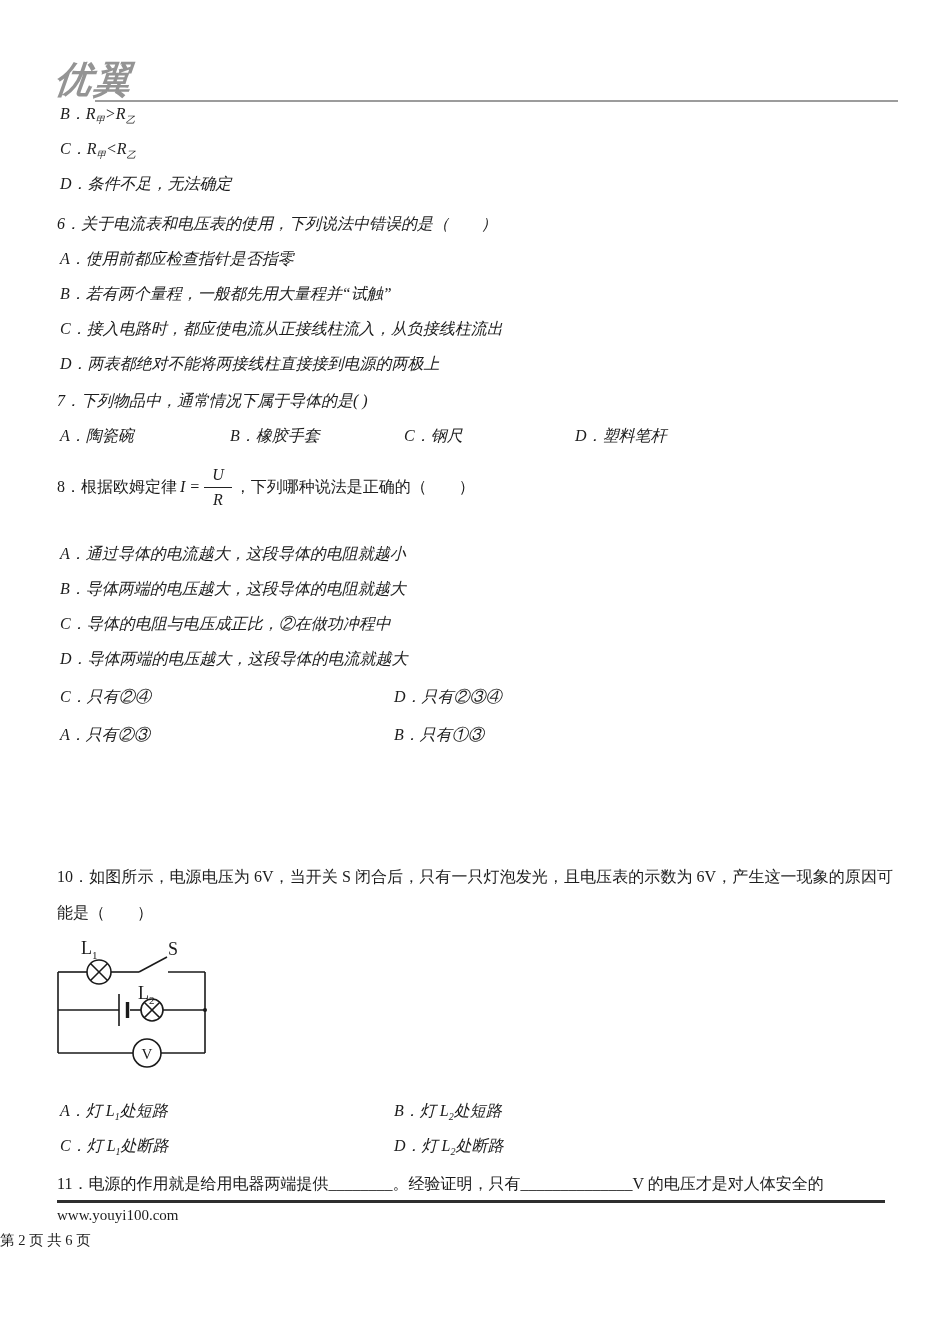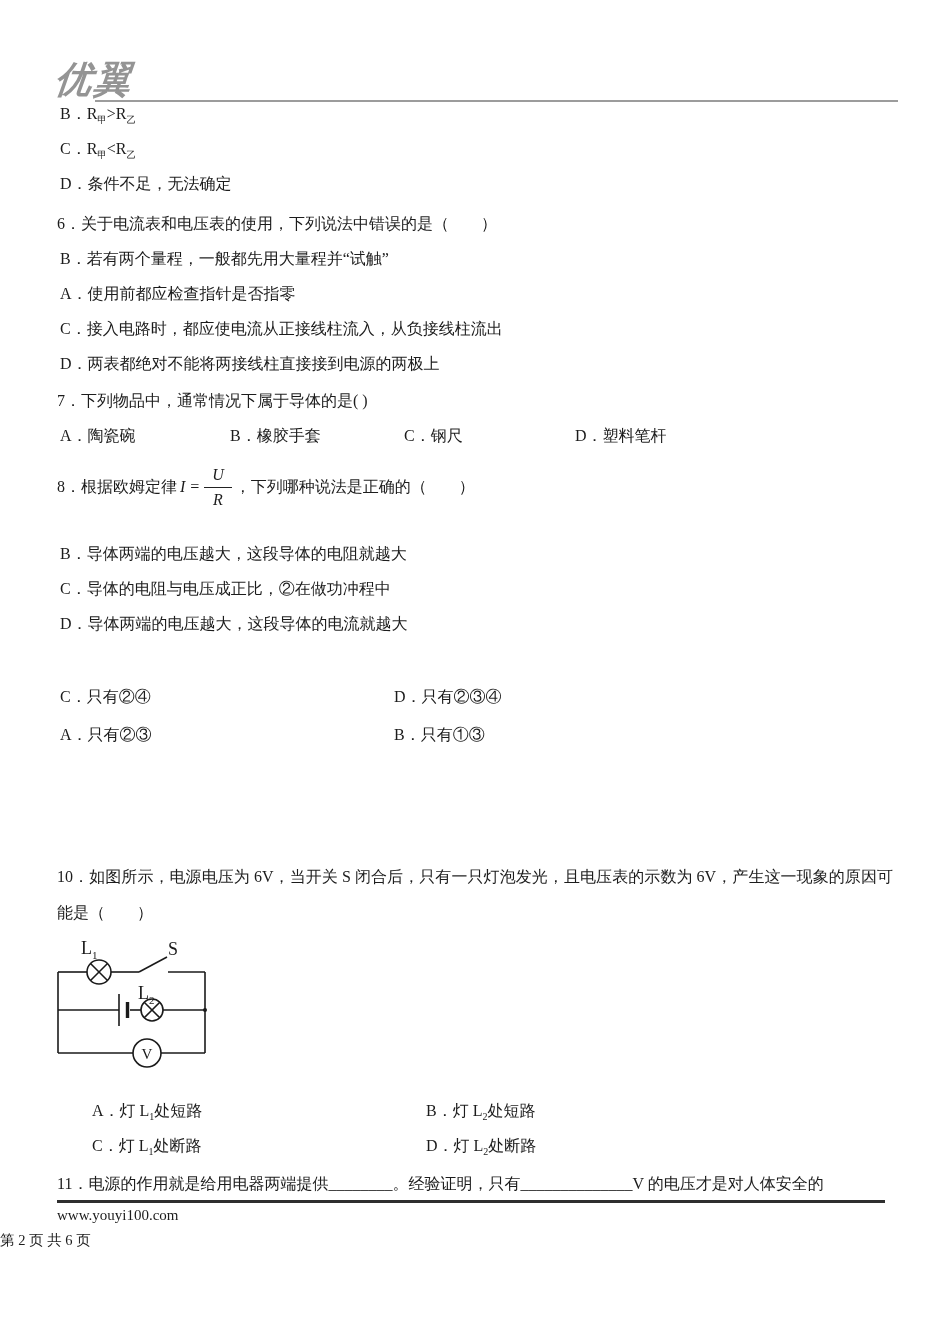--- a/index.html
+++ b/index.html
@@ -6,21 +6,21 @@
   #page{
     position:relative;
     width:950px;height:1344px;
     background:#ffffff;
     font-family:"Liberation Serif","DejaVu Serif",serif;
     color:#1c1c1c;
     font-size:16px;
     overflow:hidden;
   }
   .abs{position:absolute;}
-  .line{line-height:35px;white-space:nowrap;}
+  .line{line-height:35px;white-space:nowrap;font-style:italic;}
   .opt{padding-left:3px;}
   .stem{padding-left:0;}
   .para{line-height:35.5px;text-align:justify;white-space:normal;}
   .col2 .c1{display:inline-block;width:330px;}
   .col4 span{display:inline-block;}
   sub.small{font-size:9.5px;vertical-align:-4px;line-height:0;}
   sub.num{font-size:10px;vertical-align:-4px;line-height:0;}
   
   #logo{
     left:55px;top:56px;
@@ -54,22 +54,22 @@
   </div>
 
   <div class="abs" style="left:57px;top:96px;">
     <div class="line opt"><span>B．</span><span>R</span><sub class="small">甲</sub><span>&gt;R</span><sub class="small">乙</sub></div>
     <div class="line opt"><span>C．</span><span>R</span><sub class="small">甲</sub><span>&lt;R</span><sub class="small">乙</sub></div>
     <div class="line opt"><span>D．</span><span>条件不足，无法确定</span></div>
   </div>
 
   <div class="abs" style="left:57px;top:206px;">
     <div class="line stem">6．关于电流表和电压表的使用，下列说法中错误的是（　　）</div>
+    <div class="line opt">A．使用前都应检查指针是否指零</div>
     <div class="line opt">B．若有两个量程，一般都先用大量程并“试触”</div>
-    <div class="line opt">A．使用前都应检查指针是否指零</div>
     <div class="line opt">C．接入电路时，都应使电流从正接线柱流入，从负接线柱流出</div>
     <div class="line opt">D．两表都绝对不能将两接线柱直接接到电源的两极上</div>
   </div>
 
   <div class="abs" style="left:57px;top:383px;">
     <div class="line stem">7．下列物品中，通常情况下属于导体的是(  )</div>
     <div class="line opt col4">
       <span style="width:166px;">A．陶瓷碗</span>
       <span style="width:170px;">B．橡胶手套</span>
       <span style="width:167px;">C．钢尺</span>
@@ -84,20 +84,21 @@
       <span style="margin-left:4px;">=</span>
       <span class="frac">
         <span class="fnum">U</span>
         <span class="fden">R</span>
       </span>
     </span>
     <span>，下列哪种说法是正确的（　　）</span>
   </div>
 
   <div class="abs" style="left:57px;top:536px;">
+    <div class="line opt">A．通过导体的电流越大，这段导体的电阻就越小</div>
     <div class="line opt">B．导体两端的电压越大，这段导体的电阻就越大</div>
     <div class="line opt">C．导体的电阻与电压成正比，②在做功冲程中</div>
     <div class="line opt">D．导体两端的电压越大，这段导体的电流就越大</div>
   </div>
 
   <div class="abs" style="left:57px;top:679px;width:836px;">
     <div class="line opt col2">
       <span class="c1">C．只有②④</span>
       <span>D．只有②③④</span>
     </div>
@@ -142,21 +143,21 @@
     <g fill="#1a1a1a" font-family="Liberation Serif, DejaVu Serif, serif">
       <text x="26" y="24" font-size="18">L</text>
       <text x="37" y="29" font-size="11">1</text>
       <text x="113" y="25" font-size="18">S</text>
       <text x="83" y="69" font-size="18">L</text>
       <text x="94" y="74" font-size="11">2</text>
       <text x="92" y="129" font-size="15" text-anchor="middle">V</text>
     </g>
   </svg>
 
-  <div class="abs" style="left:57px;top:1093px;margin-left:32px;">
+  <div class="abs" style="left:57px;top:1093px;">
     <div class="line opt col2">
       <span class="c1"><span>A．灯 L</span><sub class="num">1</sub><span>处短路</span></span>
       <span><span>B．灯 L</span><sub class="num">2</sub><span>处短路</span></span>
     </div>
     <div class="line opt col2">
       <span class="c1"><span>C．灯 L</span><sub class="num">1</sub><span>处断路</span></span>
       <span><span>D．灯 L</span><sub class="num">2</sub><span>处断路</span></span>
     </div>
   </div>
 

